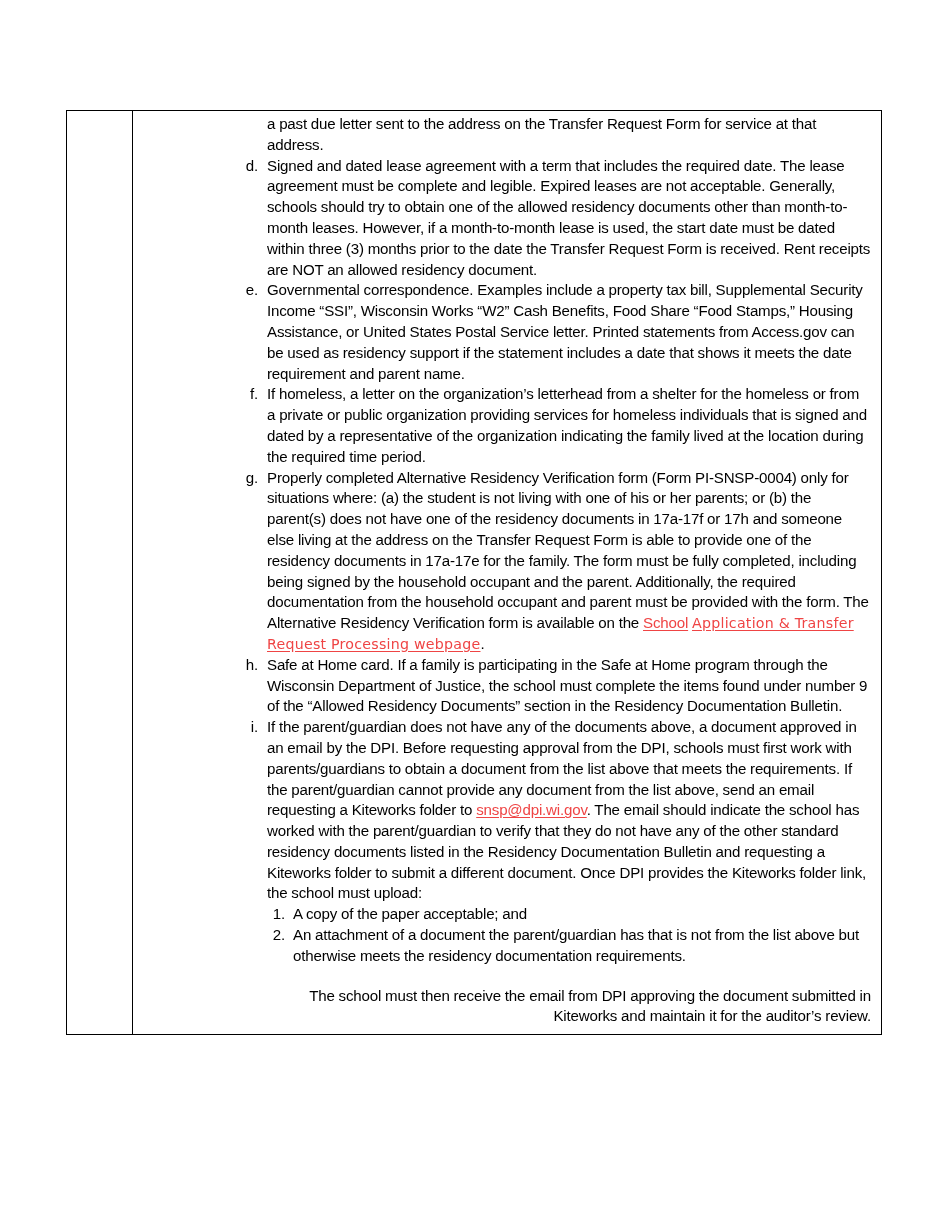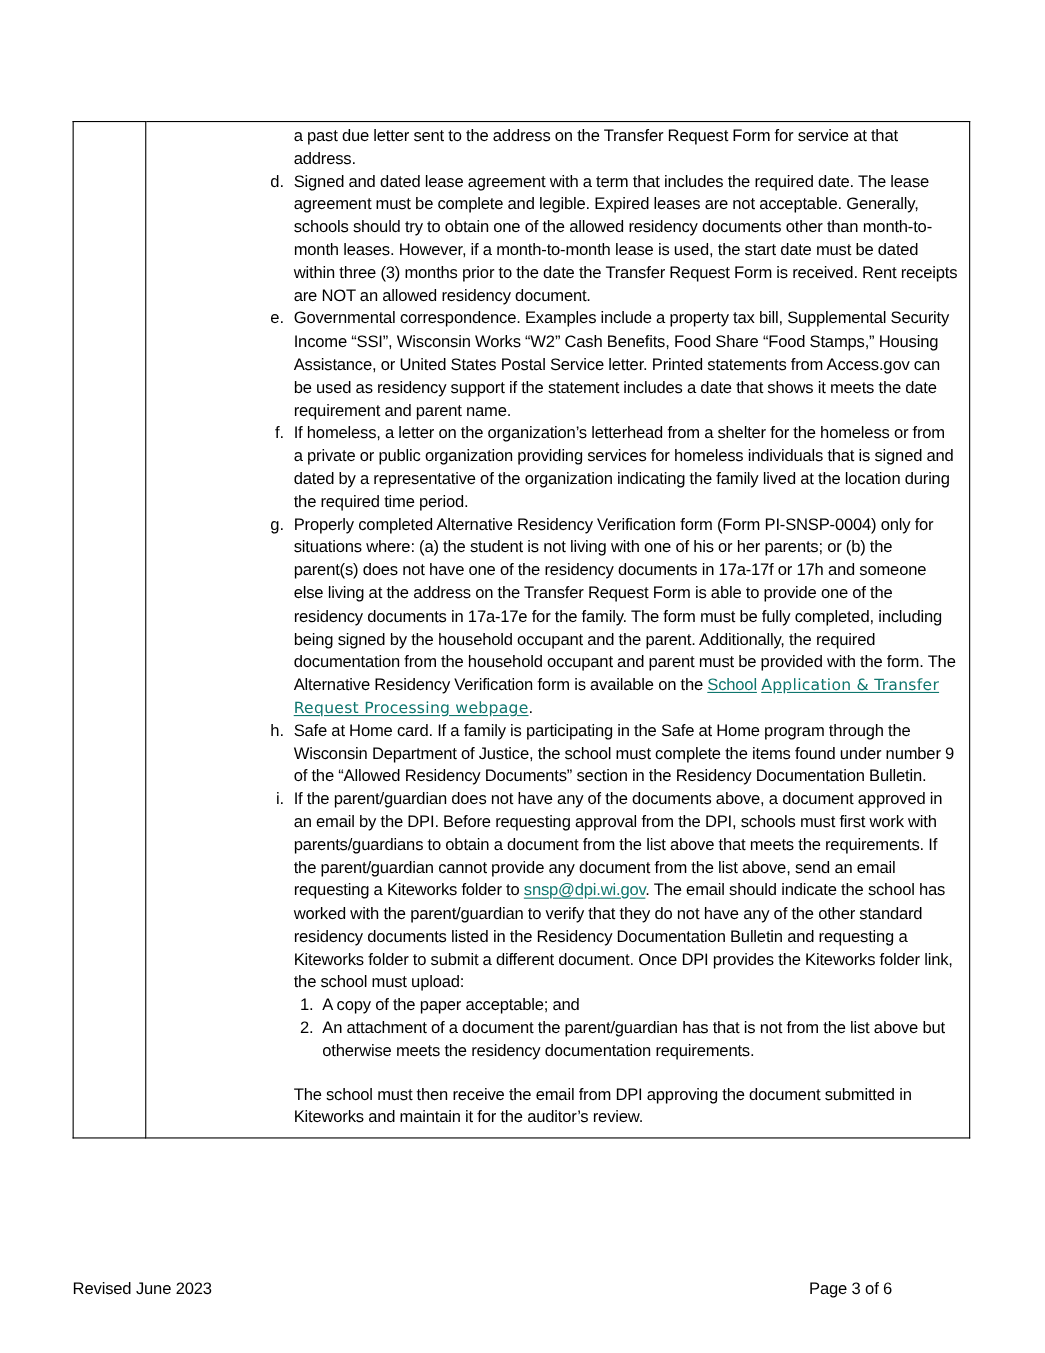--- a/index.html
+++ b/index.html
@@ -96,26 +96,27 @@
     position: absolute;
     left: -26px;
     top: 0;
     width: 18px;
     text-align: right;
   }
 
   
   .tail-para {
     margin: 19px 0 0 130px;
+    text-align: right;
   }
 
   
   a.doclink,
   .doclink {
-    color: #0f766e;
+    color: #ef4444;
     text-underline-offset: 1.5px;
   }
   .link-wide {
     font-family: "DejaVu Sans", sans-serif;
     font-size: 14.2px;
     letter-spacing: 0.25px;
   }
 
   
   .footer {
@@ -195,18 +196,14 @@
           </ol>
 
           <p class="tail-para">The school must then receive the email from DPI approving the document submitted in Kiteworks and maintain it for the auditor’s review.</p>
 
         </div>
       </td>
     </tr>
   </tbody>
     </table>
 
-  <div class="footer">
-    <span>Revised June 2023</span>
-    <span class="right-slot">Page 3 of 6</span>
-  </div>
 
 </div>
 
 </body></html>

